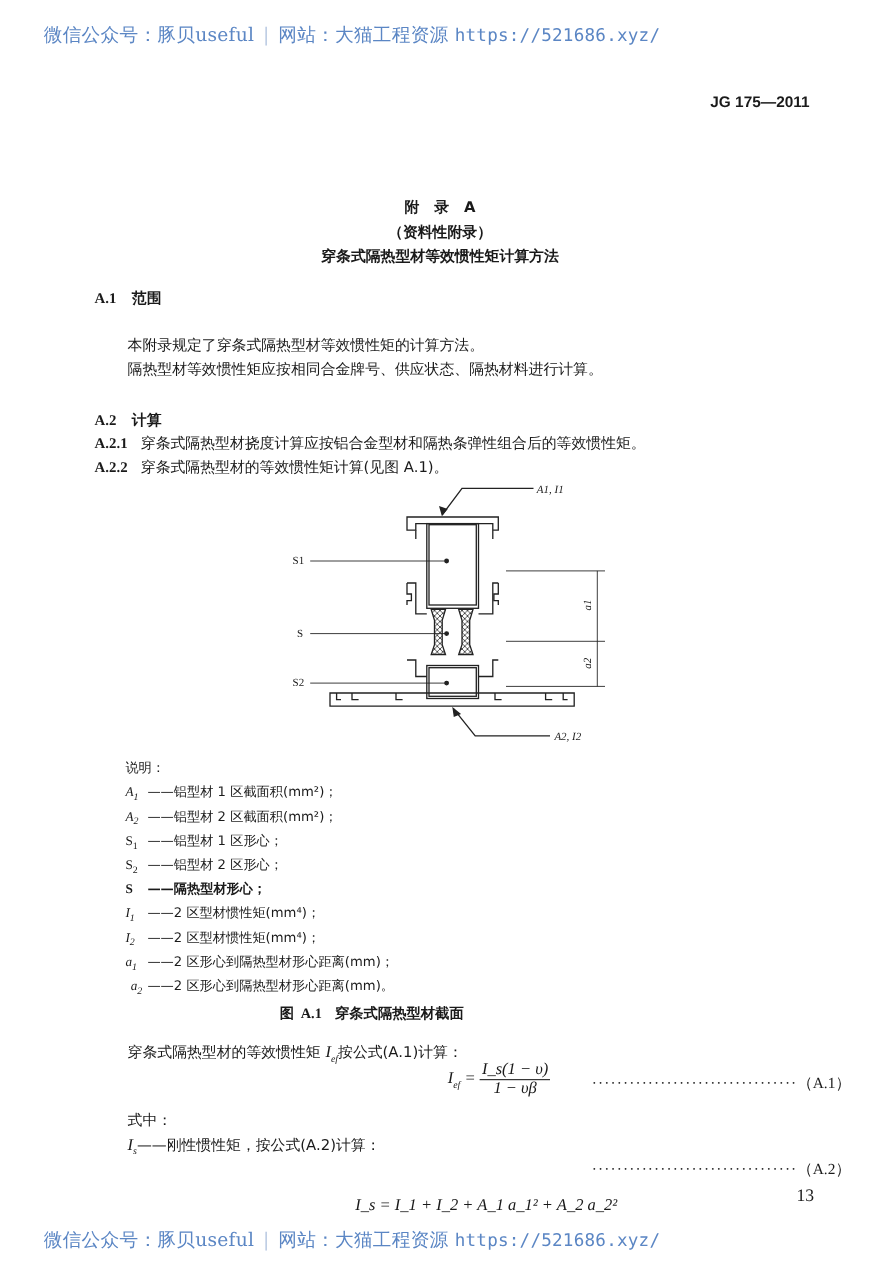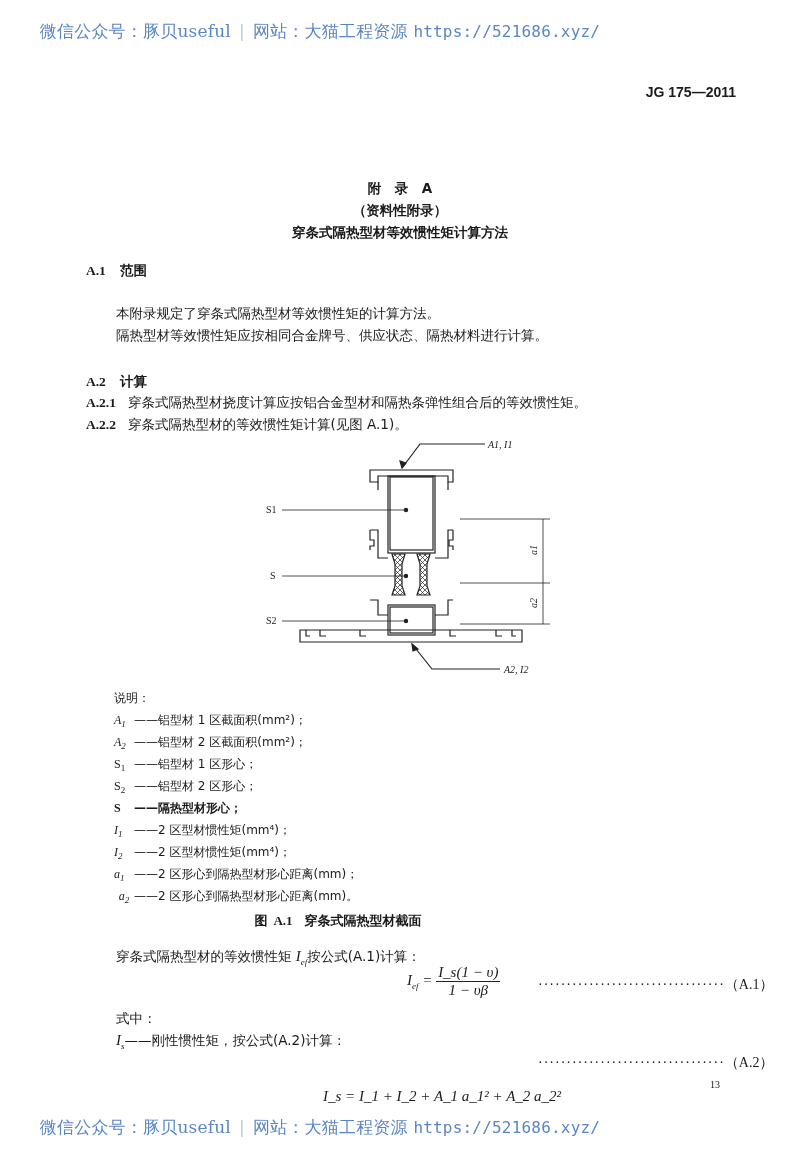--- a/index.html
+++ b/index.html
@@ -21,21 +21,21 @@
   .legend .sym { font-family: "Liberation Serif", serif; font-style: italic; display: inline-block; width: 20px; }
   .legend .sym.up { font-style: normal; }
   .caption { left: 0; width: 676px; text-align: center; font-weight: bold; font-size: 13px; font-family: "DejaVu Sans", sans-serif; }
   .caption .num { font-family: "Liberation Serif", serif; margin: 0 12px 0 6px; }
   .formula { font-family: "Liberation Serif", serif; font-style: italic; font-size: 15px; }
   .frac { display: inline-block; vertical-align: middle; text-align: center; }
   .frac .n { display: block; border-bottom: 1px solid #222; padding: 0 2px; }
   .frac .d { display: block; padding: 0 2px; }
   .eqno { font-family: "Liberation Serif", serif; font-size: 14px; }
   .dots { letter-spacing: 1px; }
-  .pageno { right: 80px; top: 1079px; font-size: 10px; font-family: "Liberation Serif", serif; }
+  .pageno { right: 60px; top: 1079px; font-size: 16px; font-family: "Liberation Serif", serif; }
   sub, sup { font-size: 9px; }
 </style>
 </head>
 <body>
 
 <div class="watermark" style="top:20px;">
   <span>微信公众号：豚贝useful</span><span class="sep">|</span><span>网站：大猫工程资源</span>
   <span class="url">https://521686.xyz/</span>
 </div>
 

